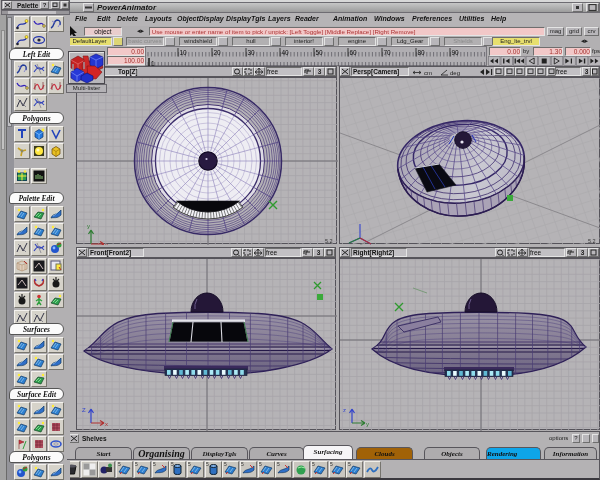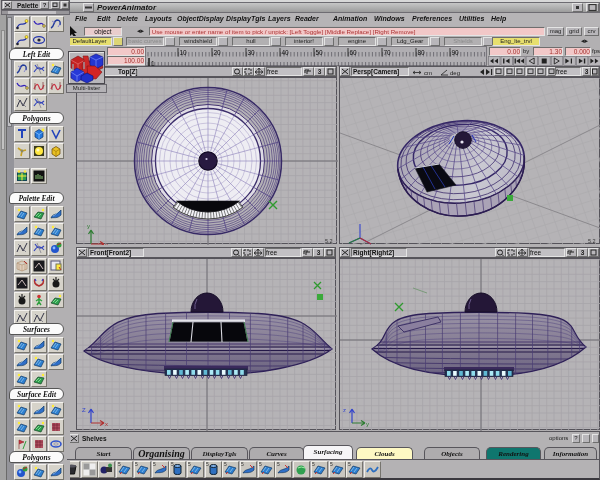--- a/index.html
+++ b/index.html
@@ -418,23 +418,23 @@
     <div style="position:absolute;left:82px;top:435px;font-size:6.5px;font-weight:bold;color:#111">Shelves</div>
     <div style="position:absolute;left:549px;top:435px;font-size:6px;color:#222">options</div>
     <div style="position:absolute;left:572px;top:434px;width:8px;height:9px;background:#b8b6ba;border-top:1px solid #e4e4e4;border-left:1px solid #e4e4e4;border-right:1px solid #6e6e6e;border-bottom:1px solid #6e6e6e;box-sizing:border-box;font-size:6px;color:#222;text-align:center;line-height:7px;overflow:hidden">?</div>
     <div style="position:absolute;left:582px;top:434px;width:8px;height:9px;background:#b8b6ba;border-top:1px solid #e4e4e4;border-left:1px solid #e4e4e4;border-right:1px solid #6e6e6e;border-bottom:1px solid #6e6e6e;box-sizing:border-box;font-size:6px;color:#222;text-align:center;line-height:7px;overflow:hidden"></div>
     <div style="position:absolute;left:592px;top:434px;width:7px;height:9px;background:#b8b6ba;border-top:1px solid #e4e4e4;border-left:1px solid #e4e4e4;border-right:1px solid #6e6e6e;border-bottom:1px solid #6e6e6e;box-sizing:border-box;font-size:6px;color:#222;text-align:center;line-height:7px;overflow:hidden"></div>
     <div style="position:absolute;left:75px;top:447px;width:57px;height:12px;background:#aeacae;border:1px solid #58565c;border-bottom:none;border-radius:5px 5px 0 0;box-sizing:border-box;z-index:1;font-style:italic;font-weight:bold;font-size:7px;color:#111;text-align:center;line-height:12px;font-family:'Liberation Serif',serif">Start</div>
     <div style="position:absolute;left:133px;top:447px;width:57px;height:12px;background:#aeacae;border:1px solid #58565c;border-bottom:none;border-radius:5px 5px 0 0;box-sizing:border-box;z-index:1;font-style:italic;font-weight:bold;font-size:10px;color:#111;text-align:center;line-height:12px;font-family:'Liberation Serif',serif">Organising</div>
     <div style="position:absolute;left:191px;top:447px;width:57px;height:12px;background:#aeacae;border:1px solid #58565c;border-bottom:none;border-radius:5px 5px 0 0;box-sizing:border-box;z-index:1;font-style:italic;font-weight:bold;font-size:7px;color:#111;text-align:center;line-height:12px;font-family:'Liberation Serif',serif">DisplayTgls</div>
     <div style="position:absolute;left:249px;top:447px;width:55px;height:12px;background:#aeacae;border:1px solid #58565c;border-bottom:none;border-radius:5px 5px 0 0;box-sizing:border-box;z-index:1;font-style:italic;font-weight:bold;font-size:7px;color:#111;text-align:center;line-height:12px;font-family:'Liberation Serif',serif">Curves</div>
     <div style="position:absolute;left:303px;top:445px;width:50px;height:14px;background:#f6f5f7;border:1px solid #58565c;border-bottom:none;border-radius:5px 5px 0 0;box-sizing:border-box;z-index:3;font-style:italic;font-weight:bold;font-size:7px;color:#111;text-align:center;line-height:12px;font-family:'Liberation Serif',serif">Surfacing</div>
-    <div style="position:absolute;left:356px;top:447px;width:57px;height:12px;background:#fef9c3;border:1px solid #58565c;border-bottom:none;border-radius:5px 5px 0 0;box-sizing:border-box;z-index:1;font-style:italic;font-weight:bold;font-size:7px;color:#111;text-align:center;line-height:12px;font-family:'Liberation Serif',serif">Clouds</div>
+    <div style="position:absolute;left:356px;top:447px;width:57px;height:12px;background:#a16207;border:1px solid #58565c;border-bottom:none;border-radius:5px 5px 0 0;box-sizing:border-box;z-index:1;font-style:italic;font-weight:bold;font-size:7px;color:#111;text-align:center;line-height:12px;font-family:'Liberation Serif',serif">Clouds</div>
     <div style="position:absolute;left:424px;top:447px;width:56px;height:12px;background:#aeacae;border:1px solid #58565c;border-bottom:none;border-radius:5px 5px 0 0;box-sizing:border-box;z-index:1;font-style:italic;font-weight:bold;font-size:7px;color:#111;text-align:center;line-height:12px;font-family:'Liberation Serif',serif">Objects</div>
-    <div style="position:absolute;left:486px;top:447px;width:55px;height:12px;background:#0f766e;border:1px solid #58565c;border-bottom:none;border-radius:5px 5px 0 0;box-sizing:border-box;z-index:1;font-style:italic;font-weight:bold;font-size:7px;color:#111;text-align:center;line-height:12px;font-family:'Liberation Serif',serif">Rendering</div>
+    <div style="position:absolute;left:486px;top:447px;width:55px;height:12px;background:#0ea5e9;border:1px solid #58565c;border-bottom:none;border-radius:5px 5px 0 0;box-sizing:border-box;z-index:1;font-style:italic;font-weight:bold;font-size:7px;color:#111;text-align:left;line-height:12px;font-family:'Liberation Serif',serif">Rendering</div>
     <div style="position:absolute;left:544px;top:447px;width:53px;height:12px;background:#aeacae;border:1px solid #58565c;border-bottom:none;border-radius:5px 5px 0 0;box-sizing:border-box;z-index:1;font-style:italic;font-weight:bold;font-size:7px;color:#111;text-align:center;line-height:12px;font-family:'Liberation Serif',serif">Information</div>
     <div style="position:absolute;left:67px;top:459px;width:532px;height:1px;background:#57555b;z-index:2"></div>
     <div style="position:absolute;left:63px;top:461px;width:17px;height:17px;background:#c9c6bf;border-top:1px solid #f0eee8;border-left:1px solid #f0eee8;border-right:1px solid #76746e;border-bottom:1px solid #76746e;box-sizing:border-box"><svg width="15" height="15">
         <path d="M3 4h9l-1.5 8h-6z" fill="#2a2a2e" stroke="#111"></path>
         <ellipse cx="7.5" cy="4" rx="4.5" ry="1.5" fill="#55555e"></ellipse>
       </svg></div>
     <div style="position:absolute;left:80.7px;top:461px;width:17px;height:17px;background:#c9c6bf;border-top:1px solid #f0eee8;border-left:1px solid #f0eee8;border-right:1px solid #76746e;border-bottom:1px solid #76746e;box-sizing:border-box"><svg width="15" height="15">
         <rect x="1.5" y="1.5" width="12" height="12" fill="#eee"></rect>
         <rect x="1.5" y="1.5" width="6" height="6" fill="#999"></rect>
         <rect x="7.5" y="7.5" width="6" height="6" fill="#999"></rect>

